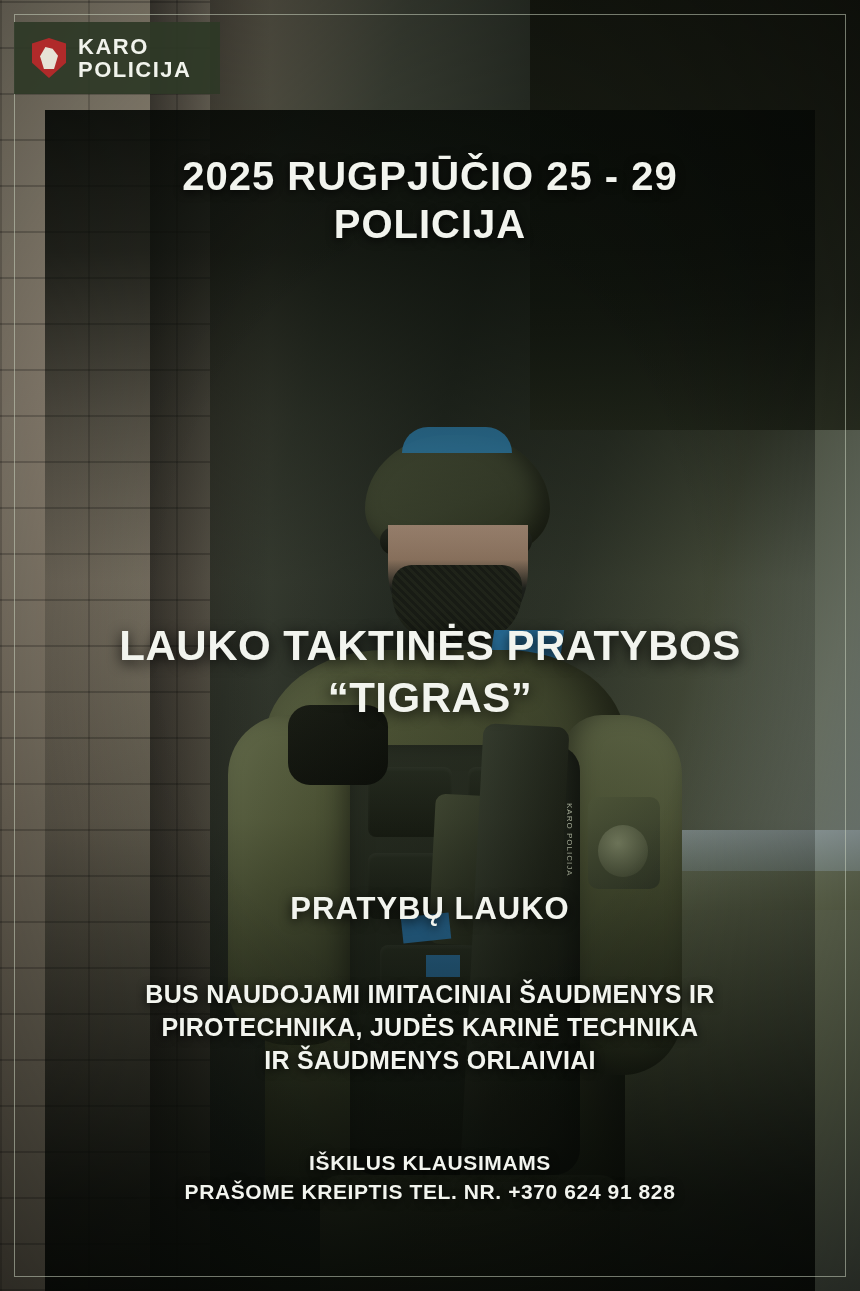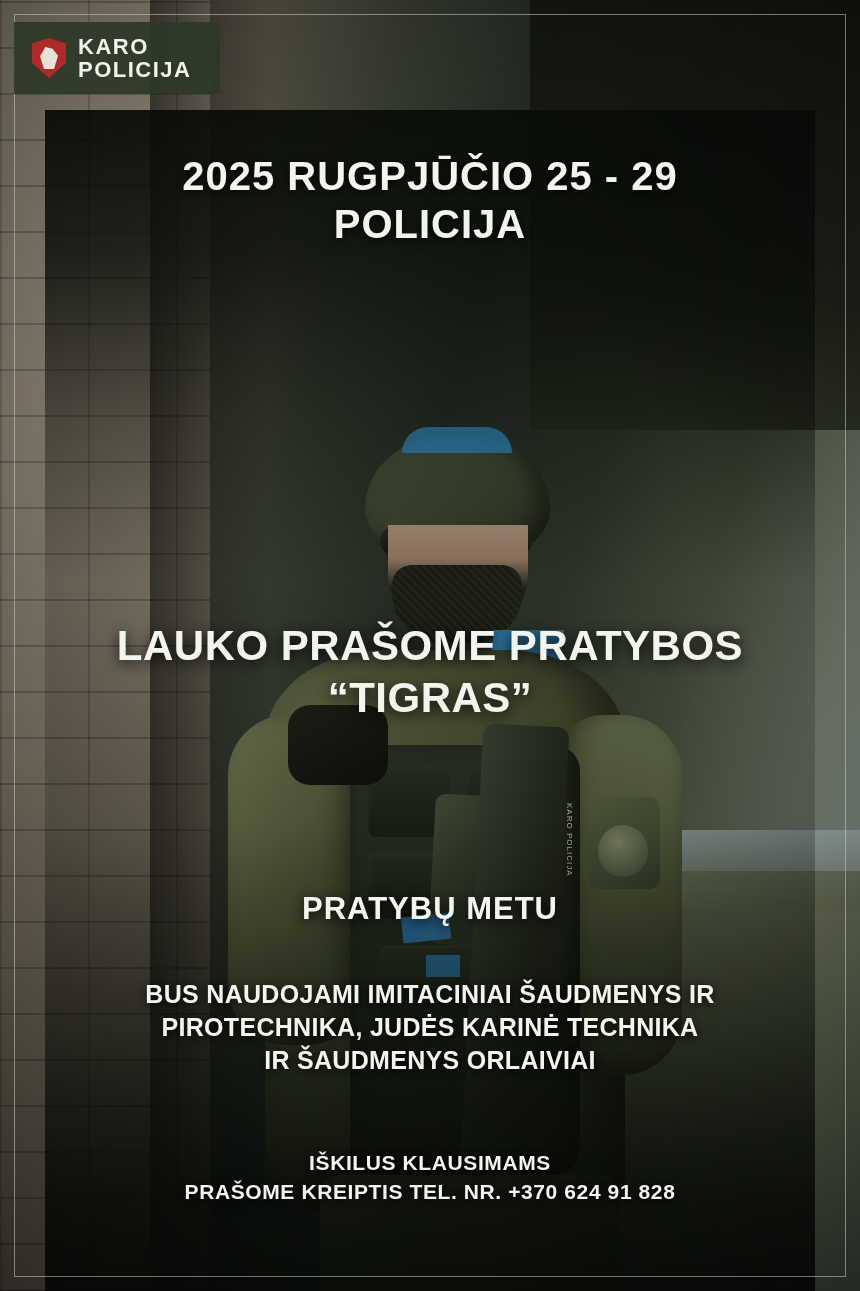--- a/index.html
+++ b/index.html
@@ -466,25 +466,25 @@
 
   <div class="content">
 
     <div class="headline">
       <span class="line">2025 RUGPJŪČIO 25 - 29</span>
       <span class="line">POLICIJA</span>
     </div>
 
 
     <div class="title-main">
-      <span class="line">LAUKO PRAŠOME PRATYBOS</span>
+      <span class="line">LAUKO TAKTINĖS PRATYBOS</span>
       <span class="line">“TIGRAS”</span>
     </div>
 
-    <div class="section-label">PRATYBŲ METU</div>
+    <div class="section-label">PRATYBŲ LAUKO</div>
 
     <div class="details">
       <span class="line">BUS NAUDOJAMI IMITACINIAI ŠAUDMENYS IR</span>
       <span class="line">PIROTECHNIKA, JUDĖS KARINĖ TECHNIKA</span>
       <span class="line">IR ŠAUDMENYS ORLAIVIAI</span>
     </div>
 
     <div class="contact">
       <span class="line">IŠKILUS KLAUSIMAMS</span>
       <span class="line">PRAŠOME KREIPTIS TEL. NR. +370 624 91 828</span>

